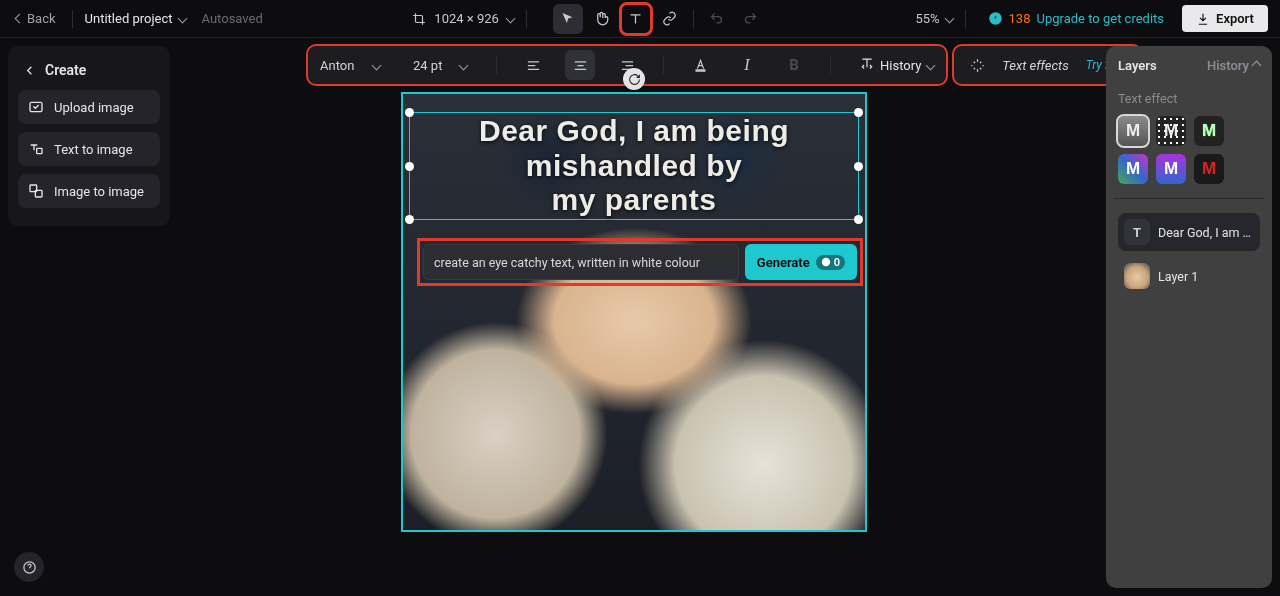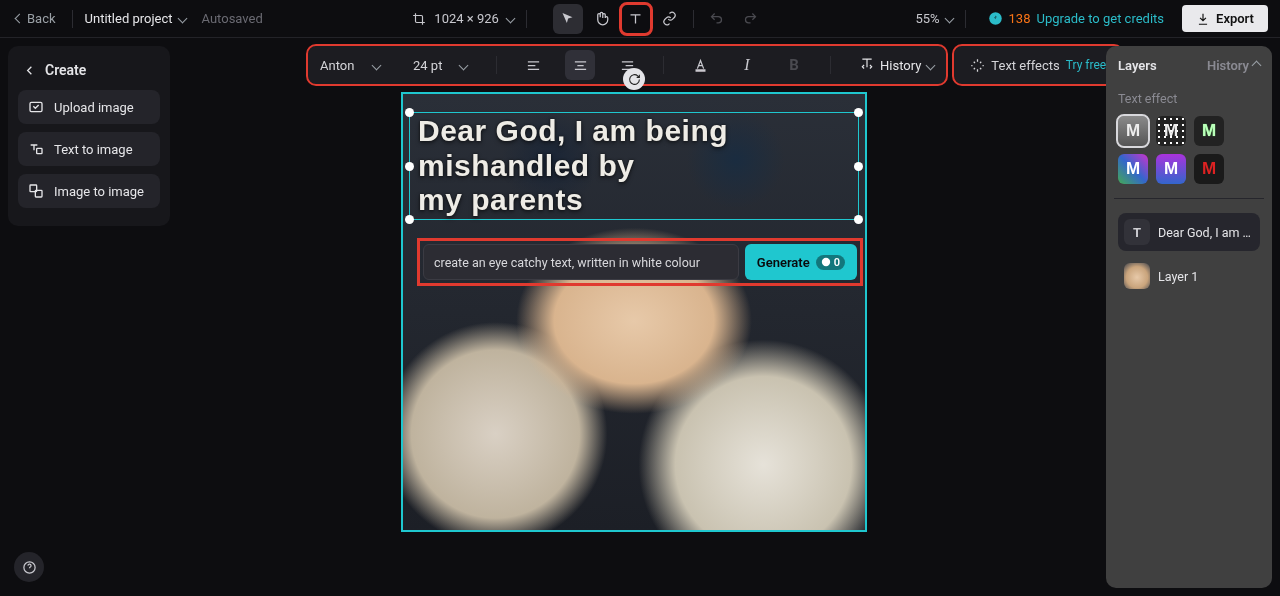--- a/index.html
+++ b/index.html
@@ -67,21 +67,21 @@
     gap:10px; color:#d4d4d8;
   }
   .opt-btn {
     width:30px;height:30px;display:flex;align-items:center;justify-content:center;
     border-radius:6px;cursor:pointer;color:#c8c8ce;
   }
   .opt-btn.sel{background:#303038;}
   .opt-btn.dis{color:#4a4a50;}
   .spacing-dd{display:flex;align-items:center;gap:6px;padding:4px 8px;cursor:pointer;}
   .texteffects-btn{
-    display:flex;align-items:center;gap:6px;padding:6px 12px;color:#d4d4d8;cursor:pointer;
+    display:flex;align-items:center;gap:17px;padding:6px 12px;color:#d4d4d8;cursor:pointer;font-style:italic;
   }
   .tryfree{color:#2bbcc9;font-size:12px;}
 
   
   .left-panel{
     position:absolute; top:46px; left:8px; width:162px;
     background:#17171b; border-radius:10px; padding:10px;
   }
   .left-header{
     display:flex;align-items:center;gap:8px;font-weight:600;font-size:14px;
@@ -121,21 +121,21 @@
   .h-tl{top:-5px;left:-5px}.h-tr{top:-5px;right:-5px}
   .h-bl{bottom:-5px;left:-5px}.h-br{bottom:-5px;right:-5px}
   .h-ml{top:50%;left:-5px;margin-top:-4px}.h-mr{top:50%;right:-5px;margin-top:-4px}
   .rot-handle{
     position:absolute;top:-24px;left:50%;margin-left:-11px;
     width:22px;height:22px;border-radius:50%;background:#e4e4e8;
     display:flex;align-items:center;justify-content:center;color:#222;
   }
   .overlay-text{
     position:absolute;inset:4px;
-    display:flex;align-items:center;justify-content:center;text-align:left;
+    display:flex;align-items:center;justify-content:center;text-align:center;
     font-family:"Arial Black",Impact,sans-serif;
     font-weight:900;font-size:30px;line-height:1.15;
     color:#eeece6;
     text-shadow:0 0 2px #111,0 2px 4px #0008;
     letter-spacing:0.5px;
     padding:0 4px;
   }
 
   .prompt-bar{
     position:absolute;top:150px;left:20px;right:8px;height:36px;

